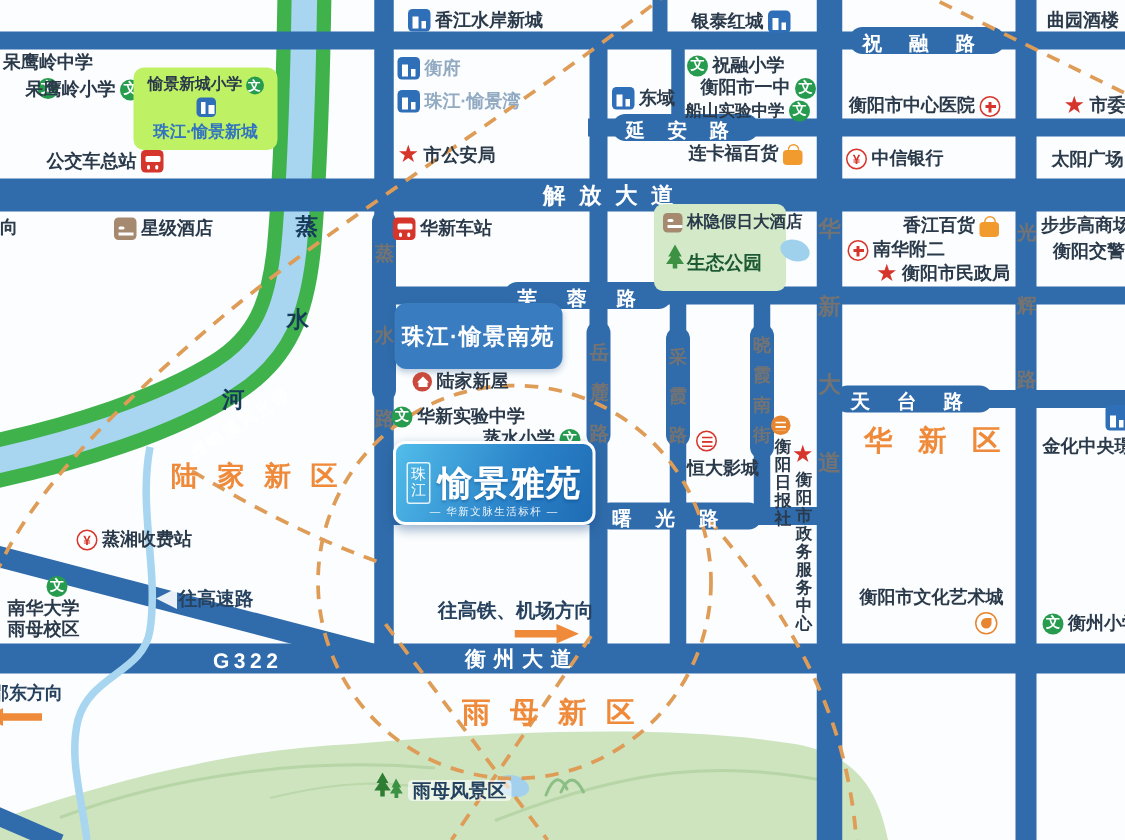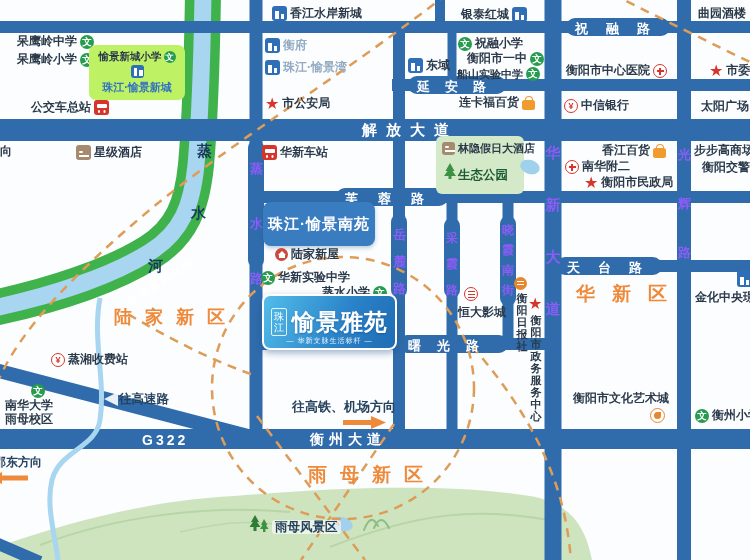--- a/index.html
+++ b/index.html
@@ -5,21 +5,21 @@
   html,body{margin:0;padding:0;}
   .map{position:relative;width:750px;height:560px;overflow:hidden;background:#fbfdfe;
        font-family:"Liberation Sans","DejaVu Sans",sans-serif;}
   .map svg.base{position:absolute;left:0;top:0;z-index:0;}
   .lbl{position:absolute;z-index:3;display:flex;align-items:center;gap:3px;white-space:nowrap;
        font-size:12px;font-weight:bold;color:#2b3a4a;line-height:1.15;}
   .grey{color:#93abc2;}
   .blue{color:#3173c0;}
   .small{font-size:11px;}
   .roadlbl{position:absolute;z-index:3;color:#fff;font-weight:bold;white-space:nowrap;}
-  .vroad{position:absolute;z-index:3;color:#8b5cf6;font-weight:bold;text-align:center;word-break:break-all;}
+  .vroad{position:absolute;z-index:3;color:#737373;font-weight:bold;text-align:center;word-break:break-all;}
   .vtext{position:absolute;z-index:3;font-weight:bold;color:#2b3a4a;width:14px;text-align:center;word-break:break-all;}
   .region{position:absolute;z-index:3;color:#ef8a3a;font-weight:bold;white-space:nowrap;}
   .riverchar{position:absolute;z-index:3;font-size:15px;font-weight:bold;color:#173a5a;}
   .belt{position:absolute;z-index:3;font-size:11px;font-weight:bold;color:#ffffff;letter-spacing:2px;
         transform:rotate(-33deg);transform-origin:left center;white-space:nowrap;}
   
   .ic{display:inline-block;position:relative;flex:none;}
   .ic-sch{width:14px;height:14px;border-radius:50%;background:#279c4e;color:#fff;font-size:9.5px;
           line-height:14px;text-align:center;font-weight:bold;}
   .ic-sch::before{content:"文";}
@@ -156,21 +156,21 @@
 
   <span class="riverchar" style="left:197px;top:142px;">蒸</span>
   <span class="riverchar" style="left:191px;top:204px;">水</span>
   <span class="riverchar" style="left:148px;top:257px;">河</span>
   <div class="belt" style="left:128px;top:296px;">雁鸣溪风光带</div>
 
   <div class="region" style="left:114px;top:305px;font-size:18px;letter-spacing:13px;">陆家新区</div>
   <div class="region" style="left:576px;top:281px;font-size:19px;letter-spacing:17px;">华新区</div>
   <div class="region" style="left:308px;top:462px;font-size:19px;letter-spacing:13px;">雨母新区</div>
 
-  <div class="lbl" style="left:17px;top:35px;">
+  <div class="lbl" style="left:2px;top:35px;flex-direction:column;">
     <span>呆鹰岭中学</span>
     <span class="ic ic-sch"></span>
   </div>
   <div class="lbl" style="left:17px;top:53px;">
     <span>呆鹰岭小学</span>
     <span class="ic ic-sch"></span>
   </div>
   <div class="bluebox" style="left:89px;top:45px;width:96px;height:55px;">
     <div class="lbl" style="position:static;font-size:10.5px;gap:2px;">
       <span>愉景新城小学</span>

